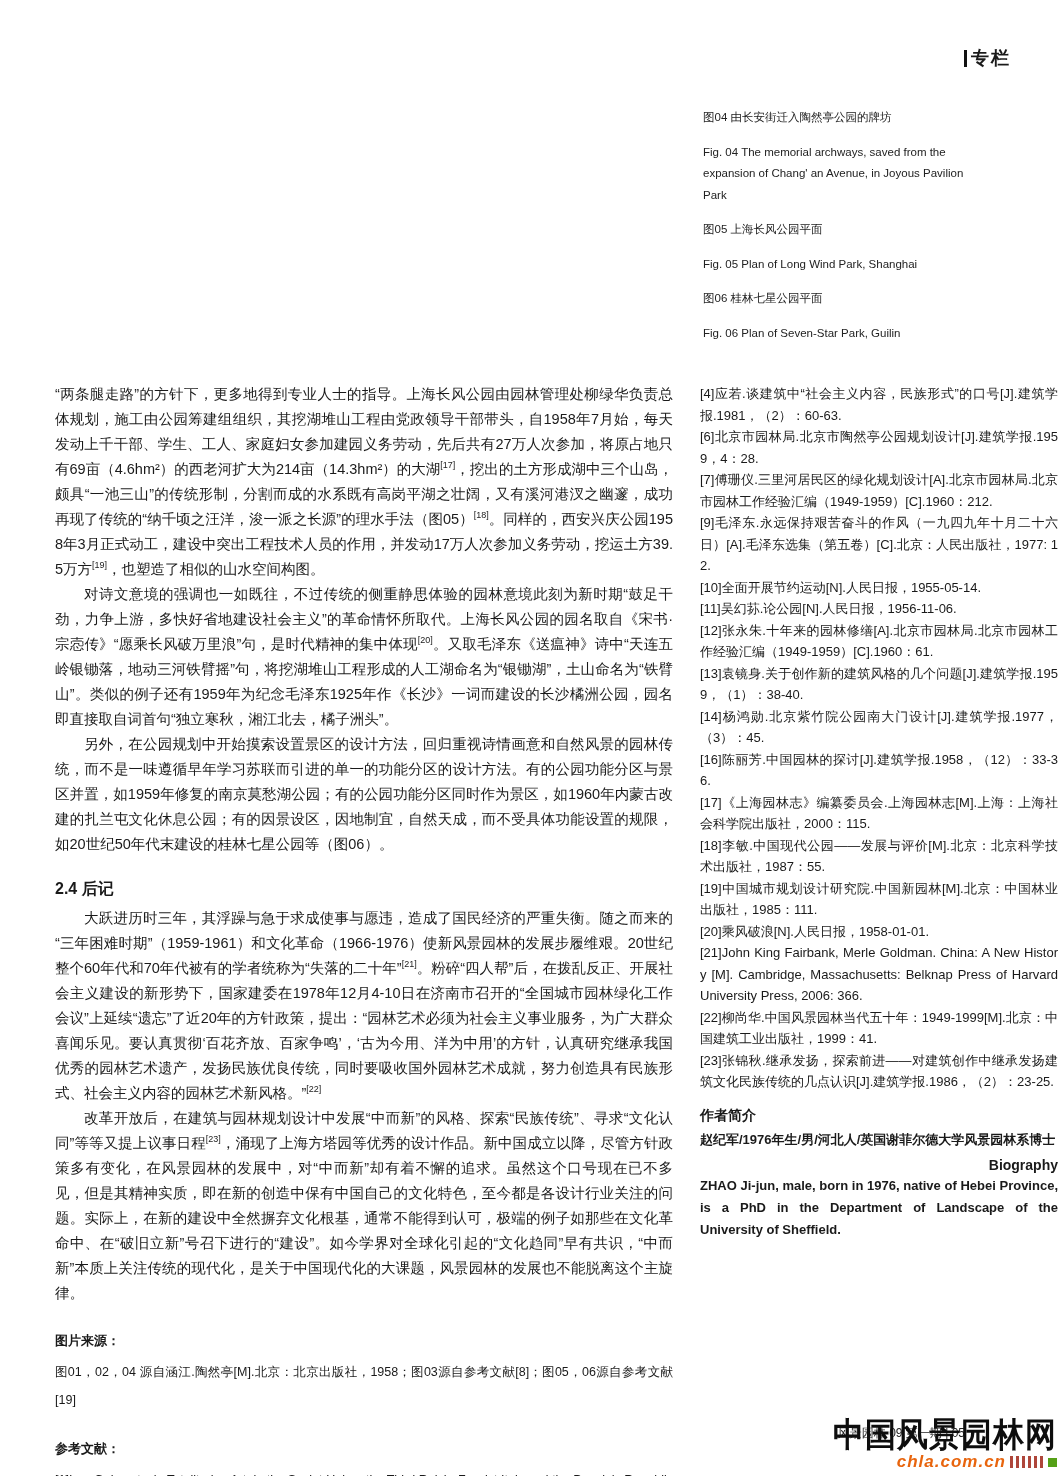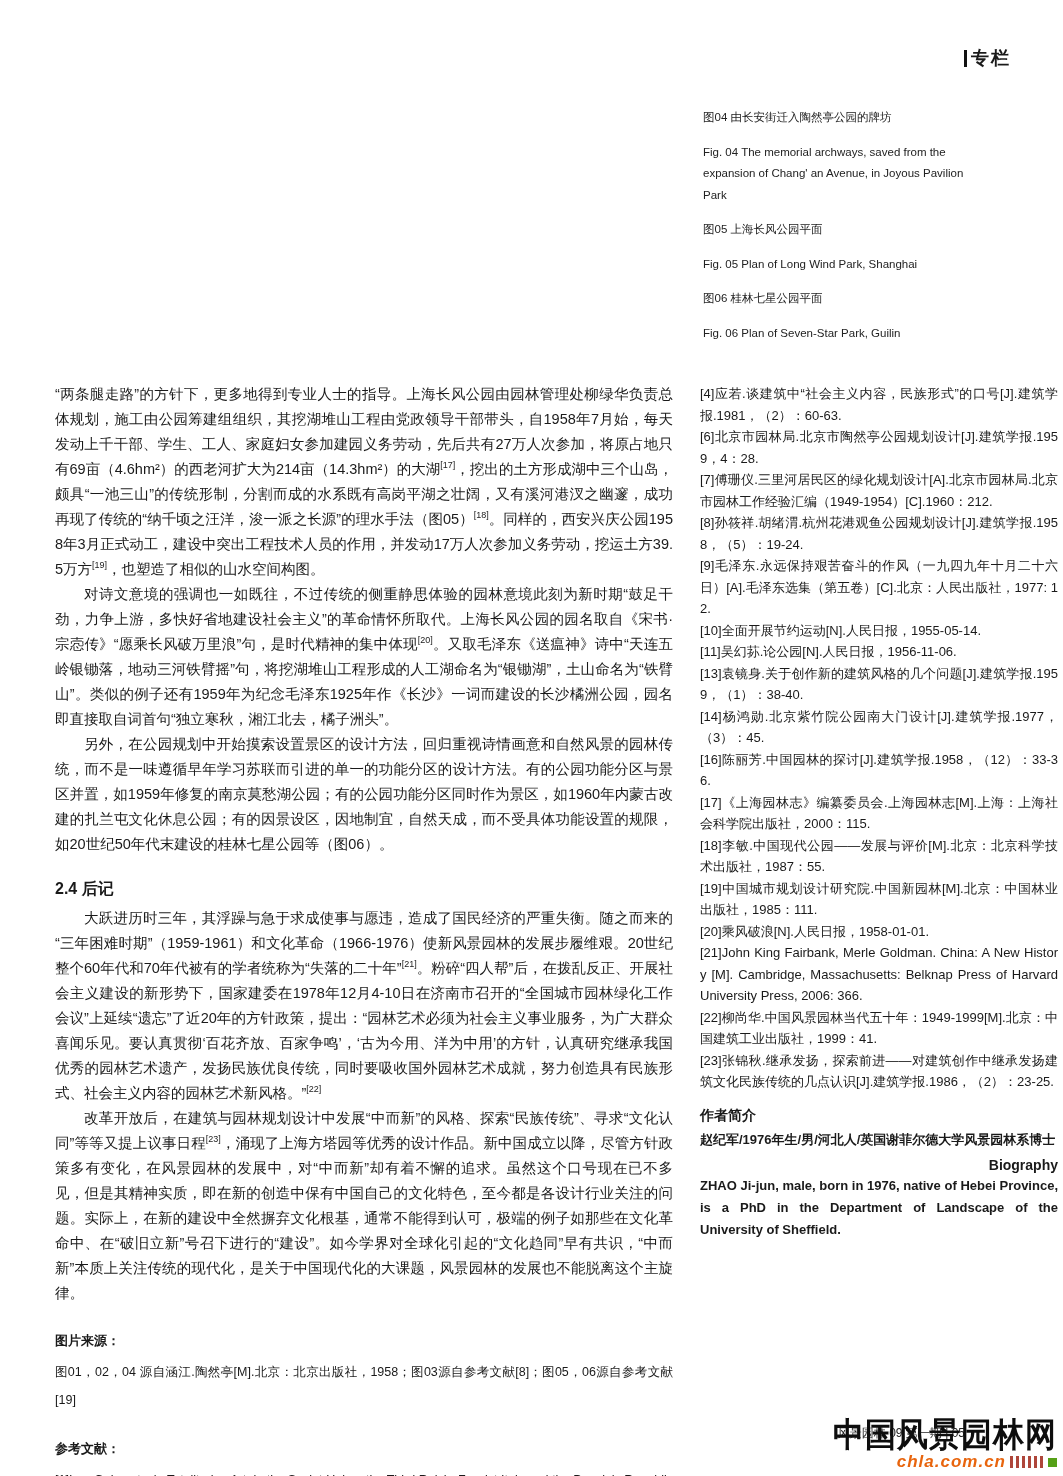--- a/index.html
+++ b/index.html
@@ -74,25 +74,25 @@
     <p class="small">图01，02，04 源自涵江.陶然亭[M].北京：北京出版社，1958；图03源自参考文献[8]；图05，06源自参考文献[19]</p>
 
     <h3>参考文献：</h3>
     <p class="small">[1]Igor Golomstock. Totalitarian Art: in the Soviet Union, the Third Reich, Fascist Italy and the People's Republic of China [M]. London: Collins-Harvill, 1990: 147.</p>
 
   </div>
 
   <div class="col-right">
     <p class="rref">[4]应若.谈建筑中“社会主义内容，民族形式”的口号[J].建筑学报.1981，（2）：60-63.</p>
     <p class="rref">[6]北京市园林局.北京市陶然亭公园规划设计[J].建筑学报.1959，4：28.</p>
-    <p class="rref">[7]傅珊仪.三里河居民区的绿化规划设计[A].北京市园林局.北京市园林工作经验汇编（1949-1954）[C].1960：212.</p>
-    <p class="rref">[8]孙筱祥.胡绪渭.杭州花港观鱼公园规划设计[J].建筑学报.1958，（5）：19-24.</p>
+    <p class="rref">[7]傅珊仪.三里河居民区的绿化规划设计[A].北京市园林局.北京市园林工作经验汇编（1949-1959）[C].1960：212.</p>
     <p class="rref">[9]毛泽东.永远保持艰苦奋斗的作风（一九四九年十月二十六日）[A].毛泽东选集（第五卷）[C].北京：人民出版社，1977: 12.</p>
     <p class="rref">[10]全面开展节约运动[N].人民日报，1955-05-14.</p>
     <p class="rref">[11]吴幻荪.论公园[N].人民日报，1956-11-06.</p>
+    <p class="rref">[12]张永朱.十年来的园林修缮[A].北京市园林局.北京市园林工作经验汇编（1949-1959）[C].1960：61.</p>
     <p class="rref">[13]袁镜身.关于创作新的建筑风格的几个问题[J].建筑学报.1959，（1）：38-40.</p>
     <p class="rref">[14]杨鸿勋.北京紫竹院公园南大门设计[J].建筑学报.1977，（3）：45.</p>
     <p class="rref">[16]陈丽芳.中国园林的探讨[J].建筑学报.1958，（12）：33-36.</p>
     <p class="rref">[17]《上海园林志》编纂委员会.上海园林志[M].上海：上海社会科学院出版社，2000：115.</p>
     <p class="rref">[18]李敏.中国现代公园——发展与评价[M].北京：北京科学技术出版社，1987：55.</p>
     <p class="rref">[19]中国城市规划设计研究院.中国新园林[M].北京：中国林业出版社，1985：111.</p>
     <p class="rref">[20]乘风破浪[N].人民日报，1958-01-01.</p>
     <p class="rref">[21]John King Fairbank, Merle Goldman. China: A New History [M]. Cambridge, Massachusetts: Belknap Press of Harvard University Press, 2006: 366.</p>
     <p class="rref">[22]柳尚华.中国风景园林当代五十年：1949-1999[M].北京：中国建筑工业出版社，1999：41.</p>
     <p class="rref">[23]张锦秋.继承发扬，探索前进——对建筑创作中继承发扬建筑文化民族传统的几点认识[J].建筑学报.1986，（2）：23-25.</p>

